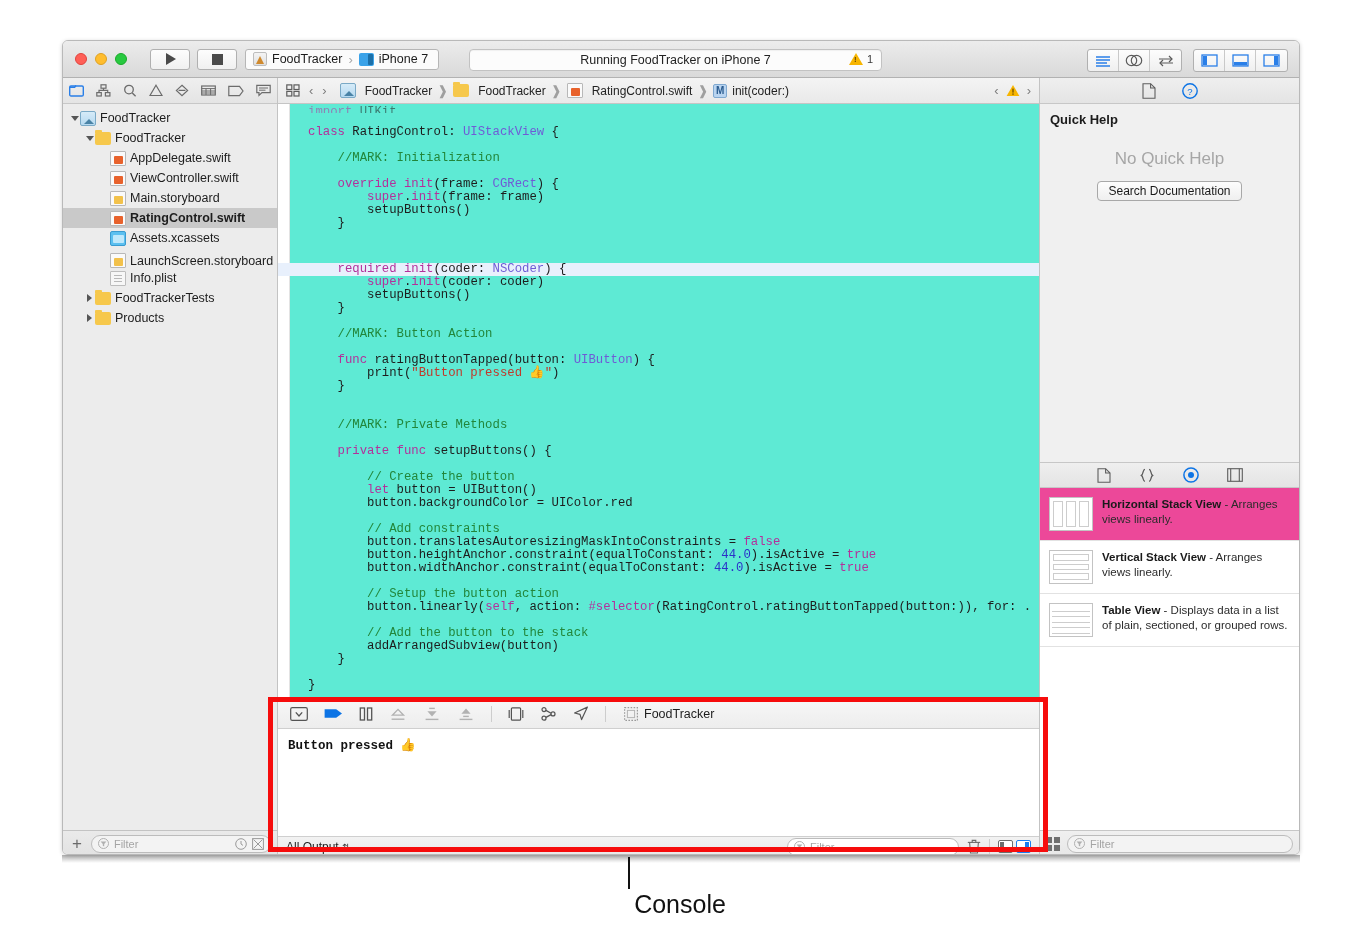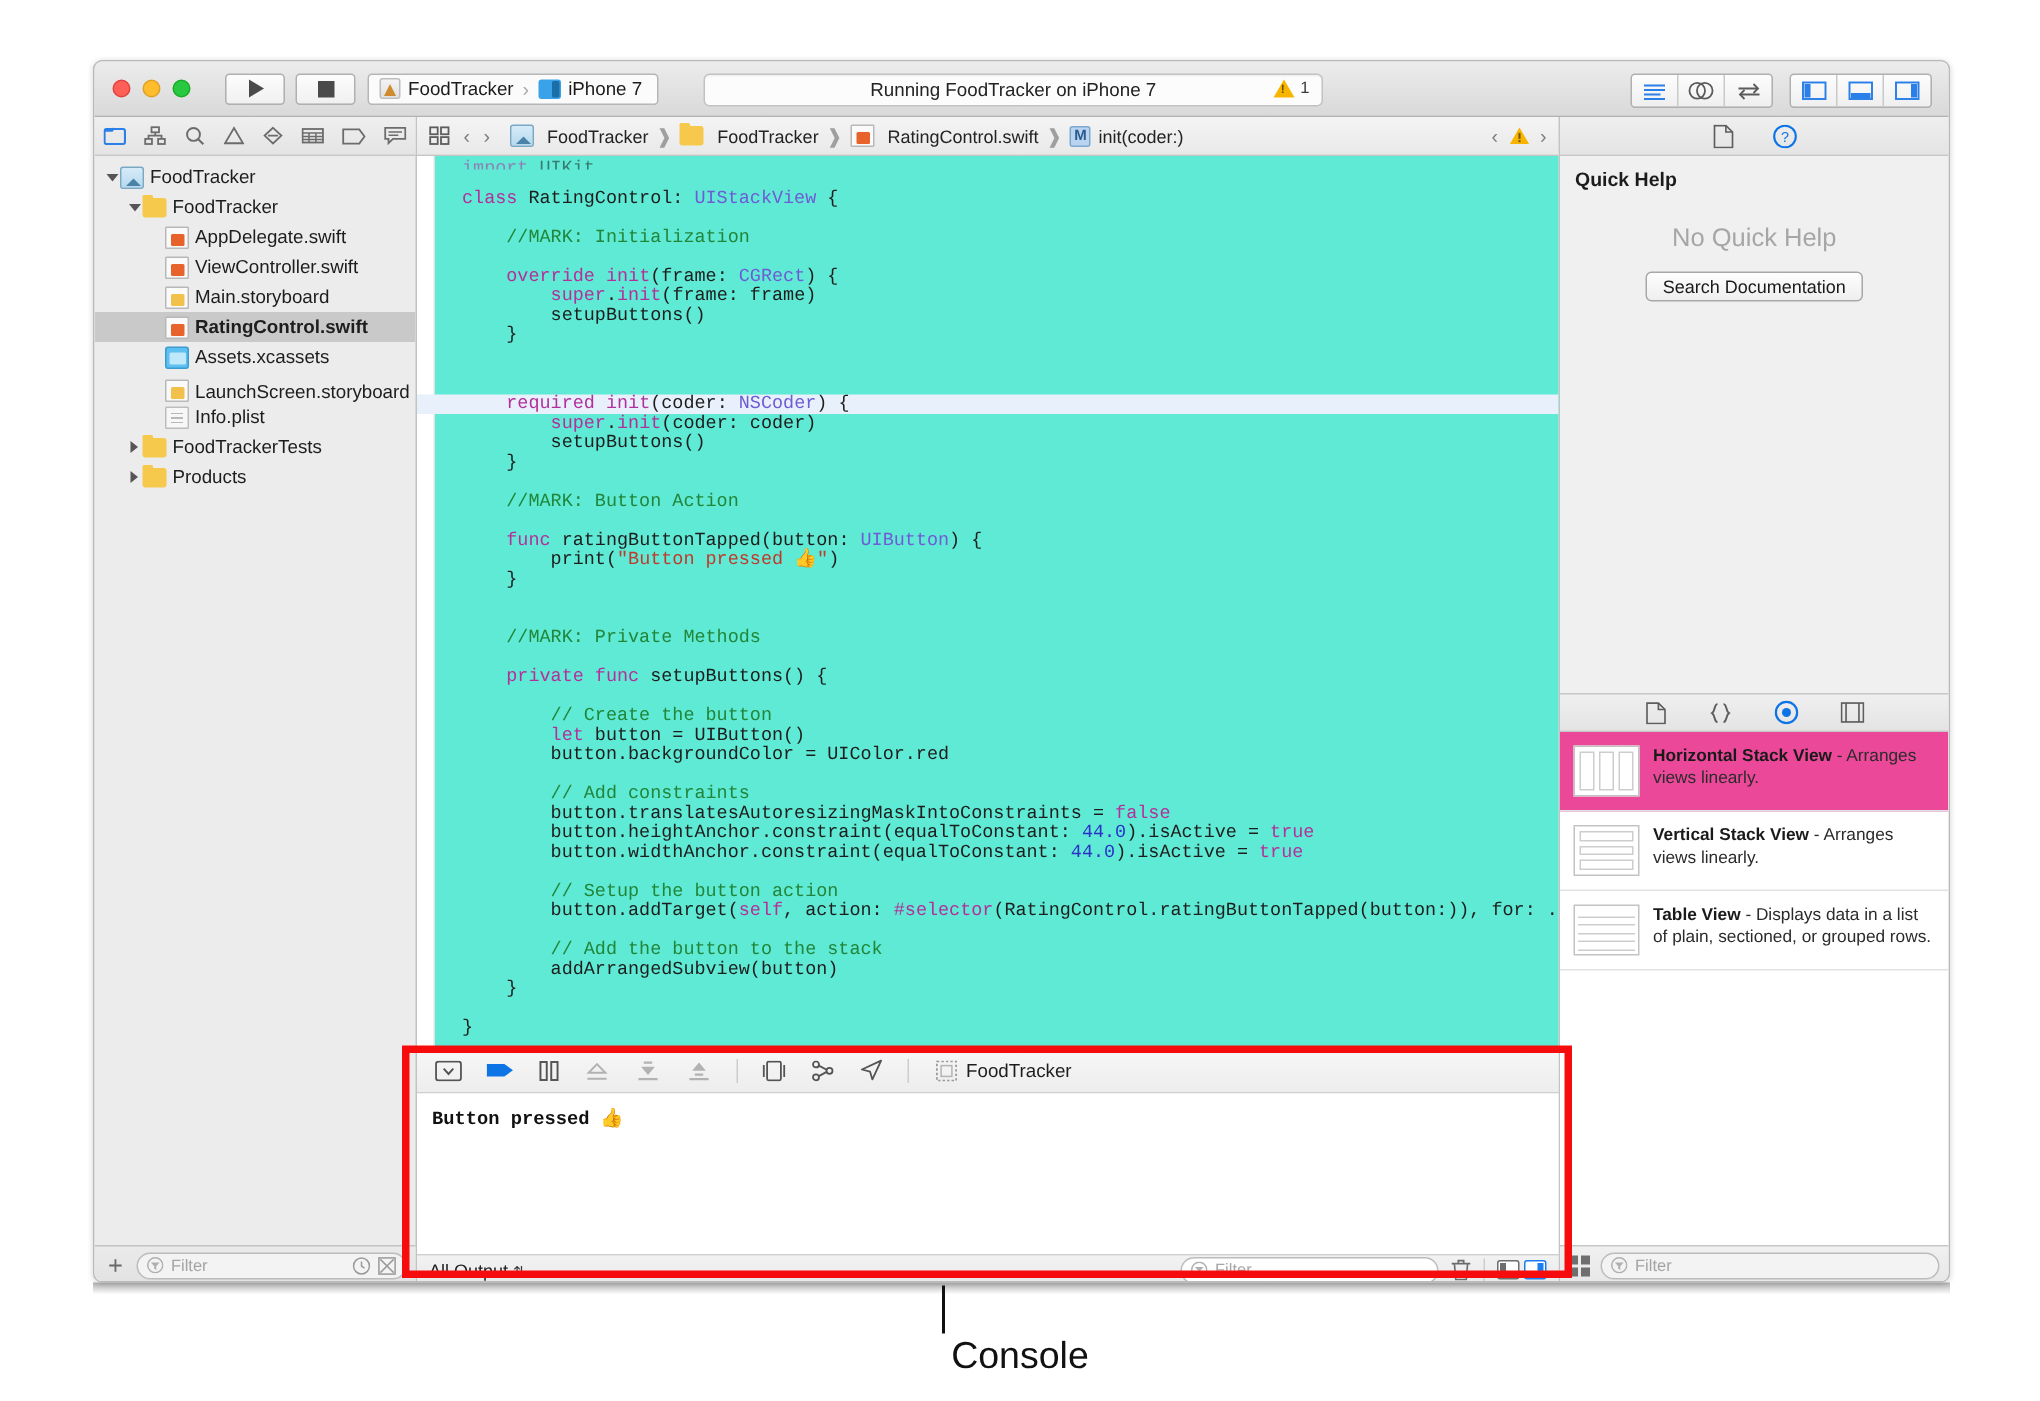--- a/index.html
+++ b/index.html
@@ -643,21 +643,21 @@
               <div class="cl"><span>        </span><span class="c">// Create the button</span></div>
               <div class="cl"><span>        </span><span class="k">let </span><span class="d">button = UIButton()</span></div>
               <div class="cl"><span>        </span><span class="d">button.backgroundColor = UIColor.red</span></div>
               <div class="cl">&nbsp;</div>
               <div class="cl"><span>        </span><span class="c">// Add constraints</span></div>
               <div class="cl"><span>        </span><span class="d">button.translatesAutoresizingMaskIntoConstraints = </span><span class="p">false</span></div>
               <div class="cl"><span>        </span><span class="d">button.heightAnchor.constraint(equalToConstant: </span><span class="n">44.0</span><span class="d">).isActive = </span><span class="p">true</span></div>
               <div class="cl"><span>        </span><span class="d">button.widthAnchor.constraint(equalToConstant: </span><span class="n">44.0</span><span class="d">).isActive = </span><span class="p">true</span></div>
               <div class="cl">&nbsp;</div>
               <div class="cl"><span>        </span><span class="c">// Setup the button action</span></div>
-              <div class="cl"><span>        </span><span class="d">button.addTarget(</span><span class="p">self</span><span class="d">, action: </span><span class="p">#selector</span><span class="d">(RatingControl.ratingButtonTapped(button:)), for: .</span></div>
+              <div class="cl"><span>        </span><span class="d">button.linearly(</span><span class="p">self</span><span class="d">, action: </span><span class="p">#selector</span><span class="d">(RatingControl.ratingButtonTapped(button:)), for: .</span></div>
               <div class="cl">&nbsp;</div>
               <div class="cl"><span>        </span><span class="c">// Add the button to the stack</span></div>
               <div class="cl"><span>        </span><span class="d">addArrangedSubview(button)</span></div>
               <div class="cl"><span>    </span><span class="d">}</span></div>
               <div class="cl">&nbsp;</div>
               <div class="cl"><span class="d">}</span></div>
             </div>
         </div>
 
         <div class="debug-wrap">

